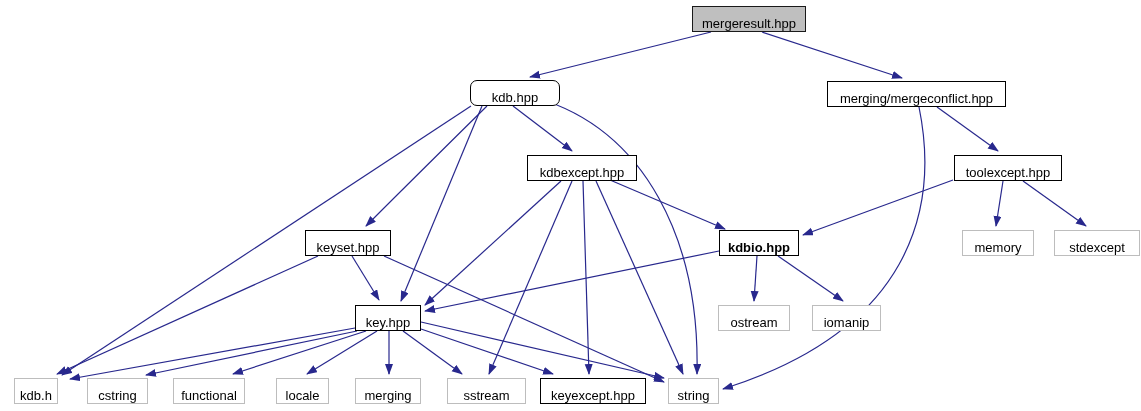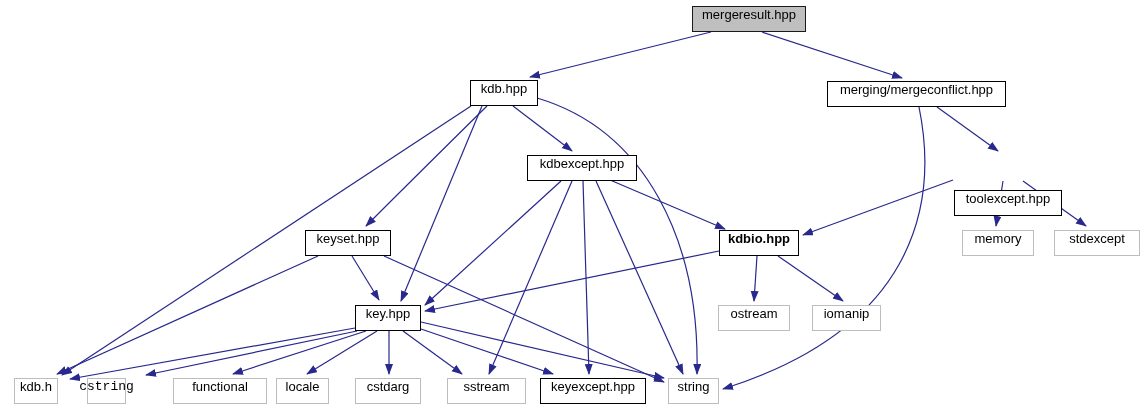--- a/index.html
+++ b/index.html
@@ -13,21 +13,21 @@
   #edge-layer{position:absolute;left:0;top:0;width:1141px;height:411px;}
   .node{
     position:absolute;
     box-sizing:border-box;
     background:#ffffff;
     border:1px solid #000000;
     color:#000000;
     font-size:13px;
     text-align:center;
     white-space:nowrap;
-    display:flex;align-items:flex-start;justify-content:center;
+    display:flex;align-items:flex-end;justify-content:center;
     height:26px;
   }
   .node.plain{border-color:#bdbdbd;}
   .node.current{background:#bfbfbf;border-color:#1a1a1a;}
   .node.linked{cursor:pointer;}
 </style>
 </head>
 <body>
 
 <div id="canvas">
@@ -68,30 +68,30 @@
         <path d="M389,331 L389,374" stroke="#28288d" stroke-width="1.2" marker-end="url(#arrow)"></path>
         <path d="M403,331 L462,374" stroke="#28288d" stroke-width="1.2" marker-end="url(#arrow)"></path>
         <path d="M421,329 L553,374" stroke="#28288d" stroke-width="1.2" marker-end="url(#arrow)"></path>
         <path d="M421,322 L664,378" stroke="#28288d" stroke-width="1.2" marker-end="url(#arrow)"></path>
       </g>
   </svg>
   <div id="node-layer">
       <div class="node current" style="left: 692px; top: 6px; width: 114px;">
         <span>mergeresult.hpp</span>
       </div>
-      <div class="node linked" style="left: 470px; top: 80px; width: 68px;">
+      <div class="node linked" style="left: 470px; top: 80px; width: 90px; border-radius: 7px;">
         <span>kdb.hpp</span>
       </div>
       <div class="node linked" style="left: 827px; top: 81px; width: 179px;">
         <span>merging/mergeconflict.hpp</span>
       </div>
       <div class="node linked" style="left: 527px; top: 155px; width: 110px;">
         <span>kdbexcept.hpp</span>
       </div>
-      <div class="node linked" style="left: 954px; top: 155px; width: 108px; margin-top: 35px;">
+      <div class="node linked" style="left: 954px; top: 155px; width: 108px;">
         <span>toolexcept.hpp</span>
       </div>
       <div class="node linked" style="left: 305px; top: 230px; width: 86px;">
         <span>keyset.hpp</span>
       </div>
       <div class="node linked" style="left: 719px; top: 230px; width: 80px; font-weight: bold;">
         <span>kdbio.hpp</span>
       </div>
       <div class="node plain" style="left: 962px; top: 230px; width: 72px;">
         <span>memory</span>
@@ -104,31 +104,31 @@
       </div>
       <div class="node plain" style="left: 718px; top: 305px; width: 72px;">
         <span>ostream</span>
       </div>
       <div class="node plain" style="left: 812px; top: 305px; width: 69px;">
         <span>iomanip</span>
       </div>
       <div class="node plain" style="left: 14px; top: 378px; width: 44px;">
         <span>kdb.h</span>
       </div>
-      <div class="node plain" style="left: 87px; top: 378px; width: 39px; font-family: Liberation Mono, monospace;">
+      <div class="node plain" style="left: 87px; top: 378px; width: 61px;">
         <span>cstring</span>
       </div>
-      <div class="node plain" style="left: 173px; top: 378px; width: 94px;">
+      <div class="node plain" style="left: 173px; top: 378px; width: 72px;">
         <span>functional</span>
       </div>
       <div class="node plain" style="left: 276px; top: 378px; width: 53px;">
         <span>locale</span>
       </div>
       <div class="node plain" style="left: 355px; top: 378px; width: 66px;">
-        <span>cstdarg</span>
+        <span>merging</span>
       </div>
       <div class="node plain" style="left: 447px; top: 378px; width: 79px;">
         <span>sstream</span>
       </div>
       <div class="node linked" style="left: 540px; top: 378px; width: 106px;">
         <span>keyexcept.hpp</span>
       </div>
       <div class="node plain" style="left: 668px; top: 378px; width: 51px;">
         <span>string</span>
       </div>

